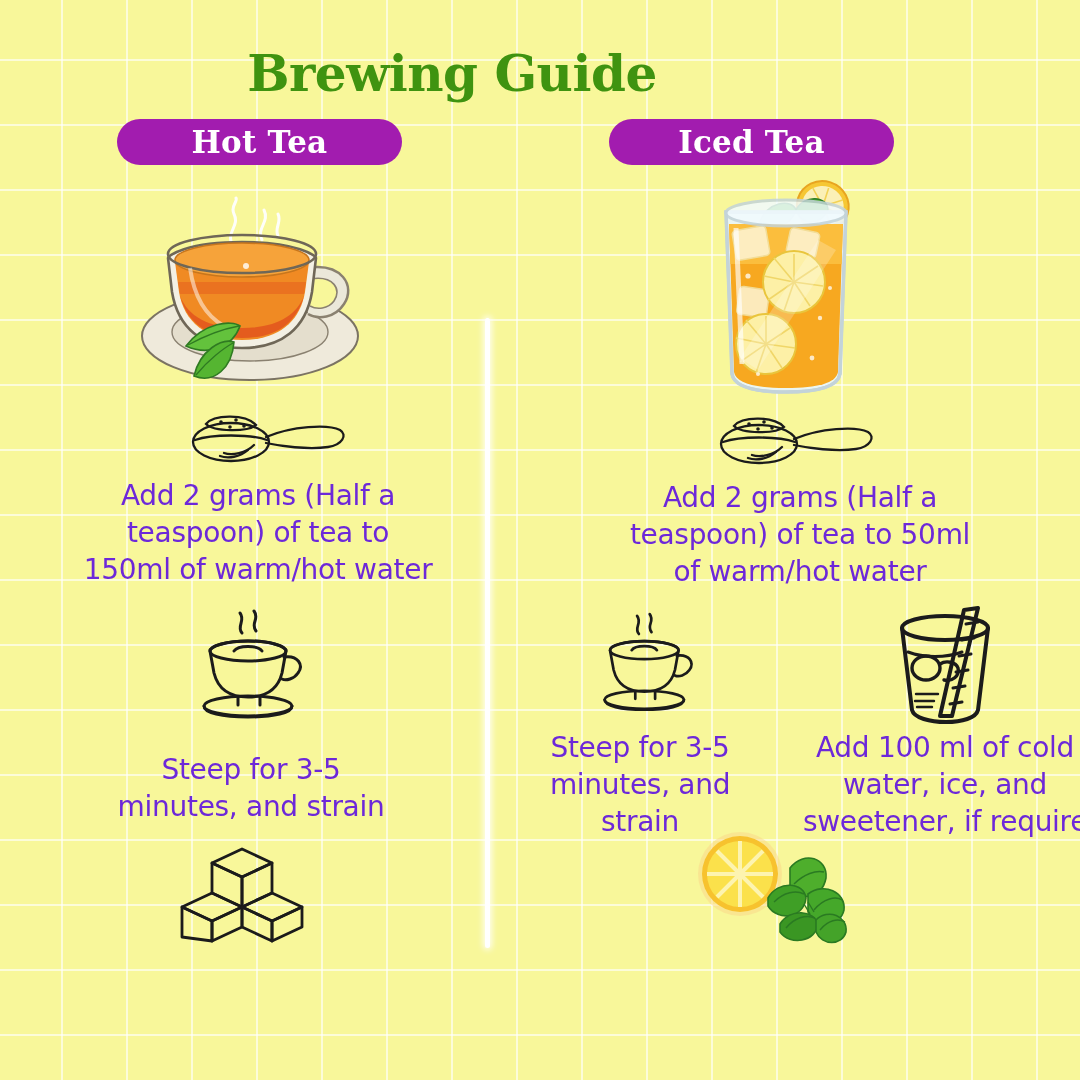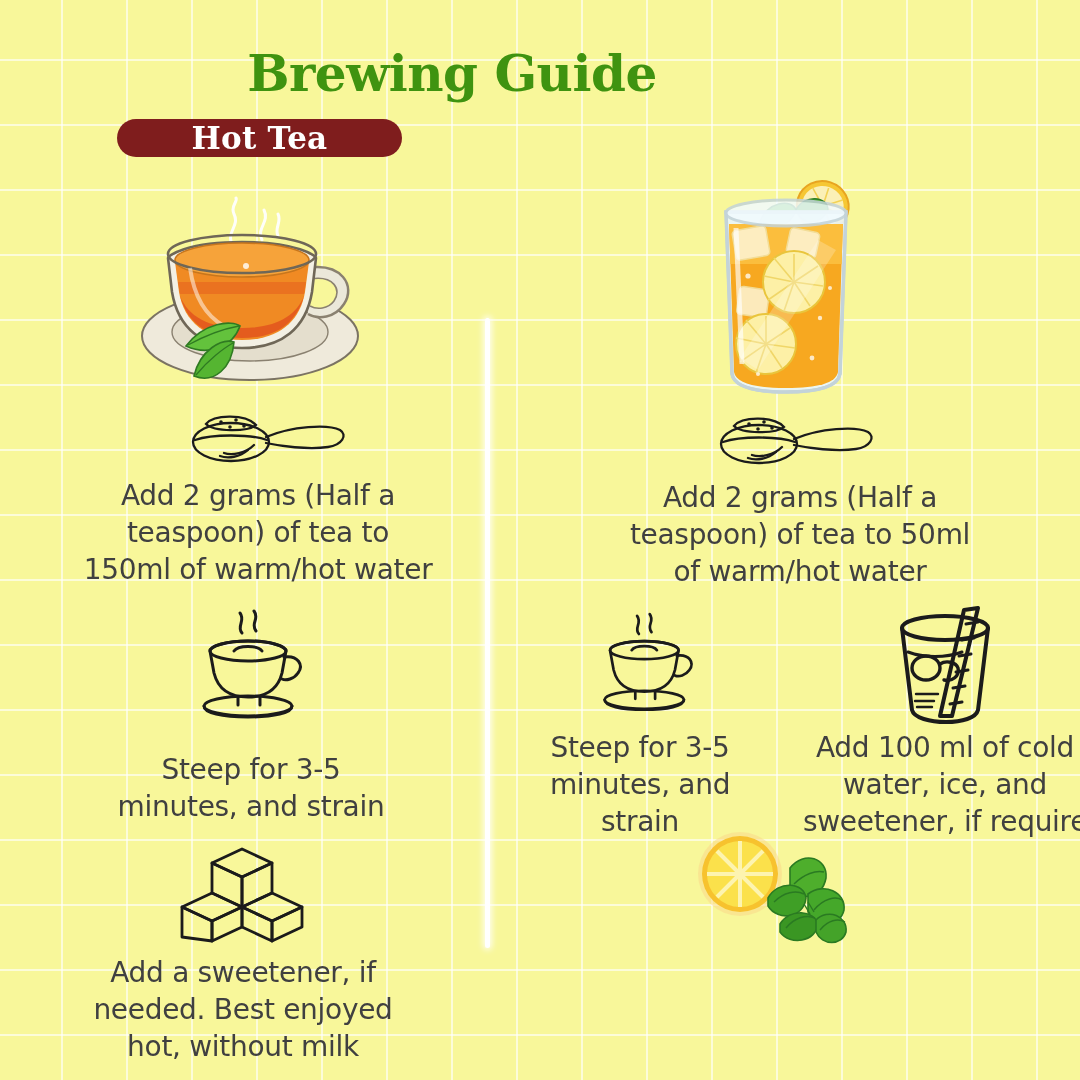--- a/index.html
+++ b/index.html
@@ -46,60 +46,61 @@
     text-align: center;
     font-family: "DejaVu Serif", serif;
     font-weight: bold;
     font-size: 50px;
     letter-spacing: -0.5px;
     color: #3f9310;
   }
   
   .pill {
     position: absolute;
-    height: 38px;
+    height: 46px;
     border-radius: 23px;
-    background: #7f1d1d;
+    background: #a21caf;
     color: #ffffff;
     font-family: "DejaVu Serif", serif;
     font-weight: bold;
     font-size: 31px;
     display: flex;
     align-items: center;
     justify-content: center;
     letter-spacing: 0.2px;
   }
   #pill-hot  { left: 117px; top: 119px; width: 285px; }
   #pill-iced { left: 609px; top: 119px; width: 285px; }
 
   
   .caption {
     position: absolute;
     text-align: center;
     font-family: "DejaVu Sans", sans-serif;
     font-size: 28px;
     line-height: 1.32;
-    color: #404040;
+    color: #6d28d9;
     white-space: pre-line;
     letter-spacing: -0.3px;
   }
   .illus { position: absolute; }
   .icon  { position: absolute; }
 </style>
 </head>
 <body>
 
 <div id="canvas">
 
   <div id="grid"></div>
   <div id="divider"></div>
 
   <div id="title">Brewing Guide</div>
 
   <div class="pill" id="pill-hot">Hot Tea</div>
+  <div class="pill" id="pill-iced">Iced Tea</div>
 
   <div class="illus" style="left:128px; top:196px; width:250px; height:205px;">
     <svg viewBox="0 0 250 205" width="250" height="205">
 
       <g fill="none" stroke="#ffffff" stroke-width="3" stroke-linecap="round" opacity="0.95">
         <path d="M104 48 C98 36, 112 30, 106 18 C102 10, 110 6, 108 2"></path>
         <path d="M134 44 C128 32, 142 26, 136 14"></path>
         <path d="M150 40 C146 32, 154 26, 150 18"></path>
       </g>
 
@@ -270,23 +271,20 @@
         <path d="M2 62 L2 92 L32 96 L32 76 Z"></path>
         <path d="M62 62 L62 82 L32 96 L32 76 Z"></path>
 
         <path d="M92 48 L122 62 L92 76 L62 62 Z"></path>
         <path d="M62 62 L62 82 L92 96 L92 76 Z"></path>
         <path d="M122 62 L122 82 L92 96 L92 76 Z"></path>
       </g>
     </svg>
   </div>
 
-  <div class="caption" style="left:78px; top:955px; width:330px;">Add a sweetener, if
-needed. Best enjoyed
-hot, without milk</div>
 
   <div class="icon" style="left:716px; top:414px; width:160px; height:52px;">
     <svg viewBox="0 0 160 52" width="160" height="52">
       <g fill="none" stroke="#1b1b1b" stroke-width="2.3" stroke-linecap="round">
         <ellipse cx="43" cy="30" rx="38" ry="19"></ellipse>
         <path d="M7 28 C24 22, 62 22, 79 28"></path>
         <path d="M18 12 C26 2, 58 2, 68 13 C60 20, 26 20, 18 12 Z"></path>
         <path d="M60 38 C52 45, 40 47, 32 44"></path>
         <path d="M66 33 C58 41, 44 44, 36 41"></path>
         <path d="M78 25 C104 14, 140 12, 152 18 C160 23, 154 33, 140 35 C120 38, 92 34, 78 31"></path>

